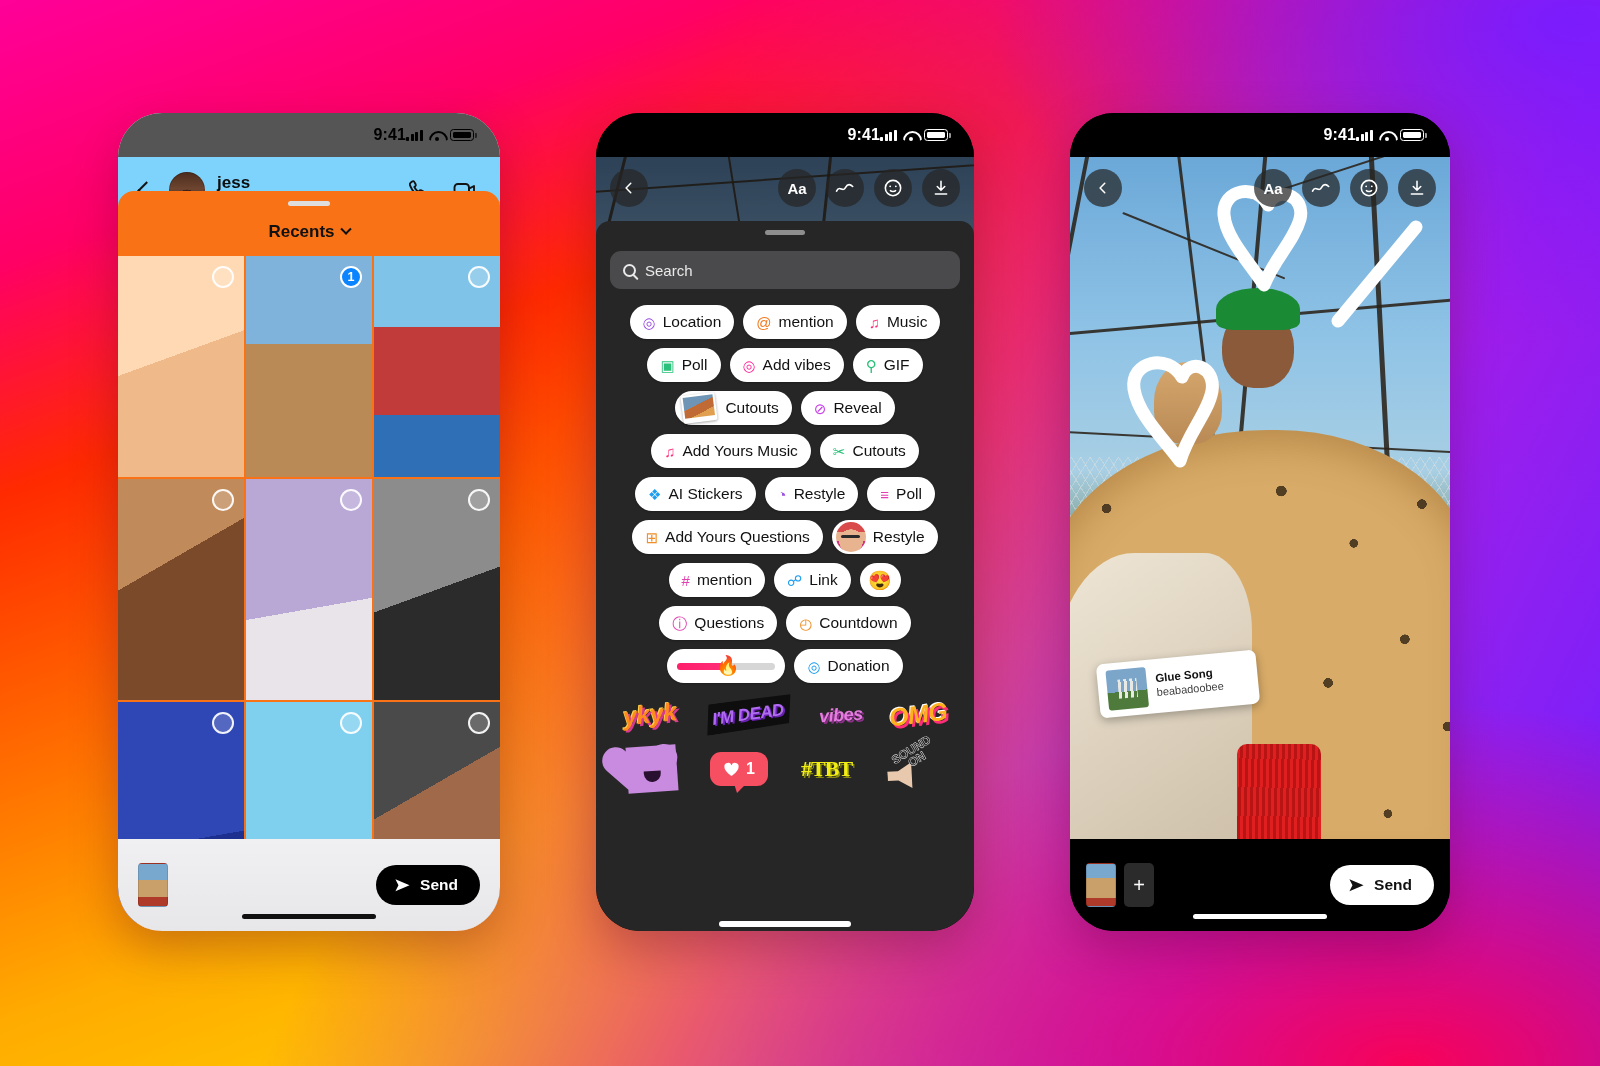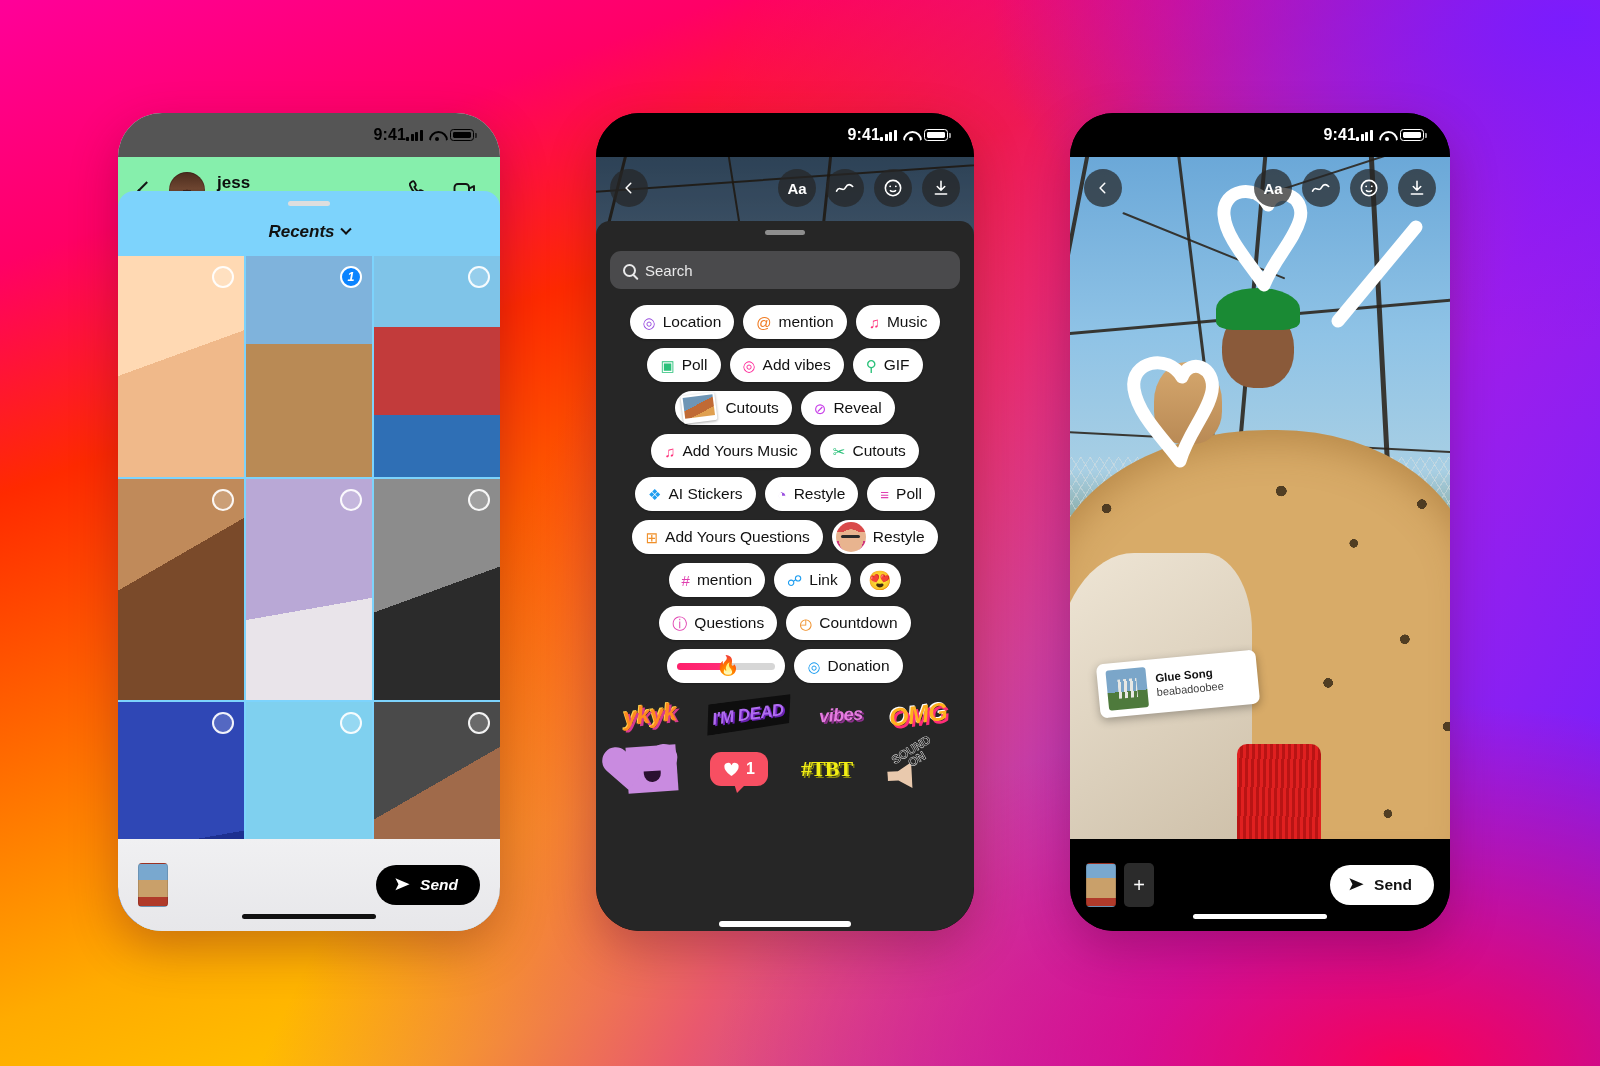--- a/index.html
+++ b/index.html
@@ -76,41 +76,41 @@
     background:currentColor; border-radius:0 1px 1px 0; opacity:.6; }
 
   .home-ind{
     position:absolute; left:50%; transform:translateX(-50%);
     bottom:12px; width:134px; height:5px; border-radius:3px; z-index:20;
   }
 
   
   .dm-header{
     position:absolute; top:44px; left:0; right:0; height:66px;
-    background:#86efac; display:flex; align-items:center; padding:0 22px; gap:12px;
+    background:#7dd3fc; display:flex; align-items:center; padding:0 22px; gap:12px;
     color:#111;
   }
   .chev-back{ width:13px;height:13px;border-left:2.6px solid #141414;border-bottom:2.6px solid #141414;
     transform:rotate(45deg); margin-right:4px; }
   .dm-avatar{
     width:36px;height:36px;border-radius:50%;
     background:
       radial-gradient(circle at 50% 72%, #3a2018 0 26%, rgba(58,32,24,0) 27%),
       linear-gradient(180deg,#4b2b1d 0%,#6d4530 46%,#432417 100%);
     box-shadow:inset 0 0 0 1px rgba(0,0,0,.2);
   }
   .dm-names{ line-height:1.12; }
   .dm-name{ font-size:17px; font-weight:bold; color:#0d0d0d; }
   .dm-handle{ font-size:13.5px; color:#3f3f3f; }
   .dm-actions{ margin-left:auto; display:flex; gap:22px; align-items:center; }
   .ic-phone svg, .ic-video svg{ display:block; }
 
   .sheet{
     position:absolute; left:0; right:0; top:78px; bottom:0;
-    background:#7dd3fc; border-radius:16px 16px 0 0; overflow:hidden;font-style:italic;
+    background:#f97316; border-radius:16px 16px 0 0; overflow:hidden;
   }
   .grabber{ width:42px;height:5px;border-radius:3px;background:#dedede;margin:10px auto 0; }
   .sheet-title{
     text-align:center; font-size:17px; font-weight:bold; color:#111;
     padding:16px 0 14px; display:flex; align-items:center; justify-content:center; gap:7px;
   }
   .caret{ width:8px;height:8px;border-right:2.2px solid #111;border-bottom:2.2px solid #111;
     transform:rotate(45deg) translate(-2px,-2px); }
 
   .grid{ display:grid; grid-template-columns:repeat(3,1fr); gap:2px; }
@@ -126,21 +126,21 @@
   .tray1{
     position:absolute; left:0; right:0; bottom:0; height:92px;
     background:linear-gradient(180deg,#f0f0f2 0%,#e7e7ea 100%);
     display:flex; align-items:center; padding:0 20px;
   }
   .thumb{
     width:30px;height:44px;border-radius:4px;overflow:hidden;border:1px solid rgba(0,0,0,.12);
     position:relative;
   }
   .send-btn{
-    margin-left:auto; display:flex; gap:9px;
+    margin-left:auto; display:flex; align-items:center; gap:9px;
     background:#000; color:#fff; border-radius:22px; padding:11px 22px 11px 18px;
     font-size:15.5px; font-weight:bold;
   }
   .send-btn.light{ background:#fff; color:#111; }
 
   
   .story-photo{ position:absolute; inset:0; overflow:hidden; }
   .sky{
     position:absolute; inset:0;
     background:linear-gradient(180deg,#6ba8d8 0%,#8fc3e6 26%,#a8cfe4 46%,#6e8a6a 60%,#4e6b4c 70%,#6f6a5e 100%);

